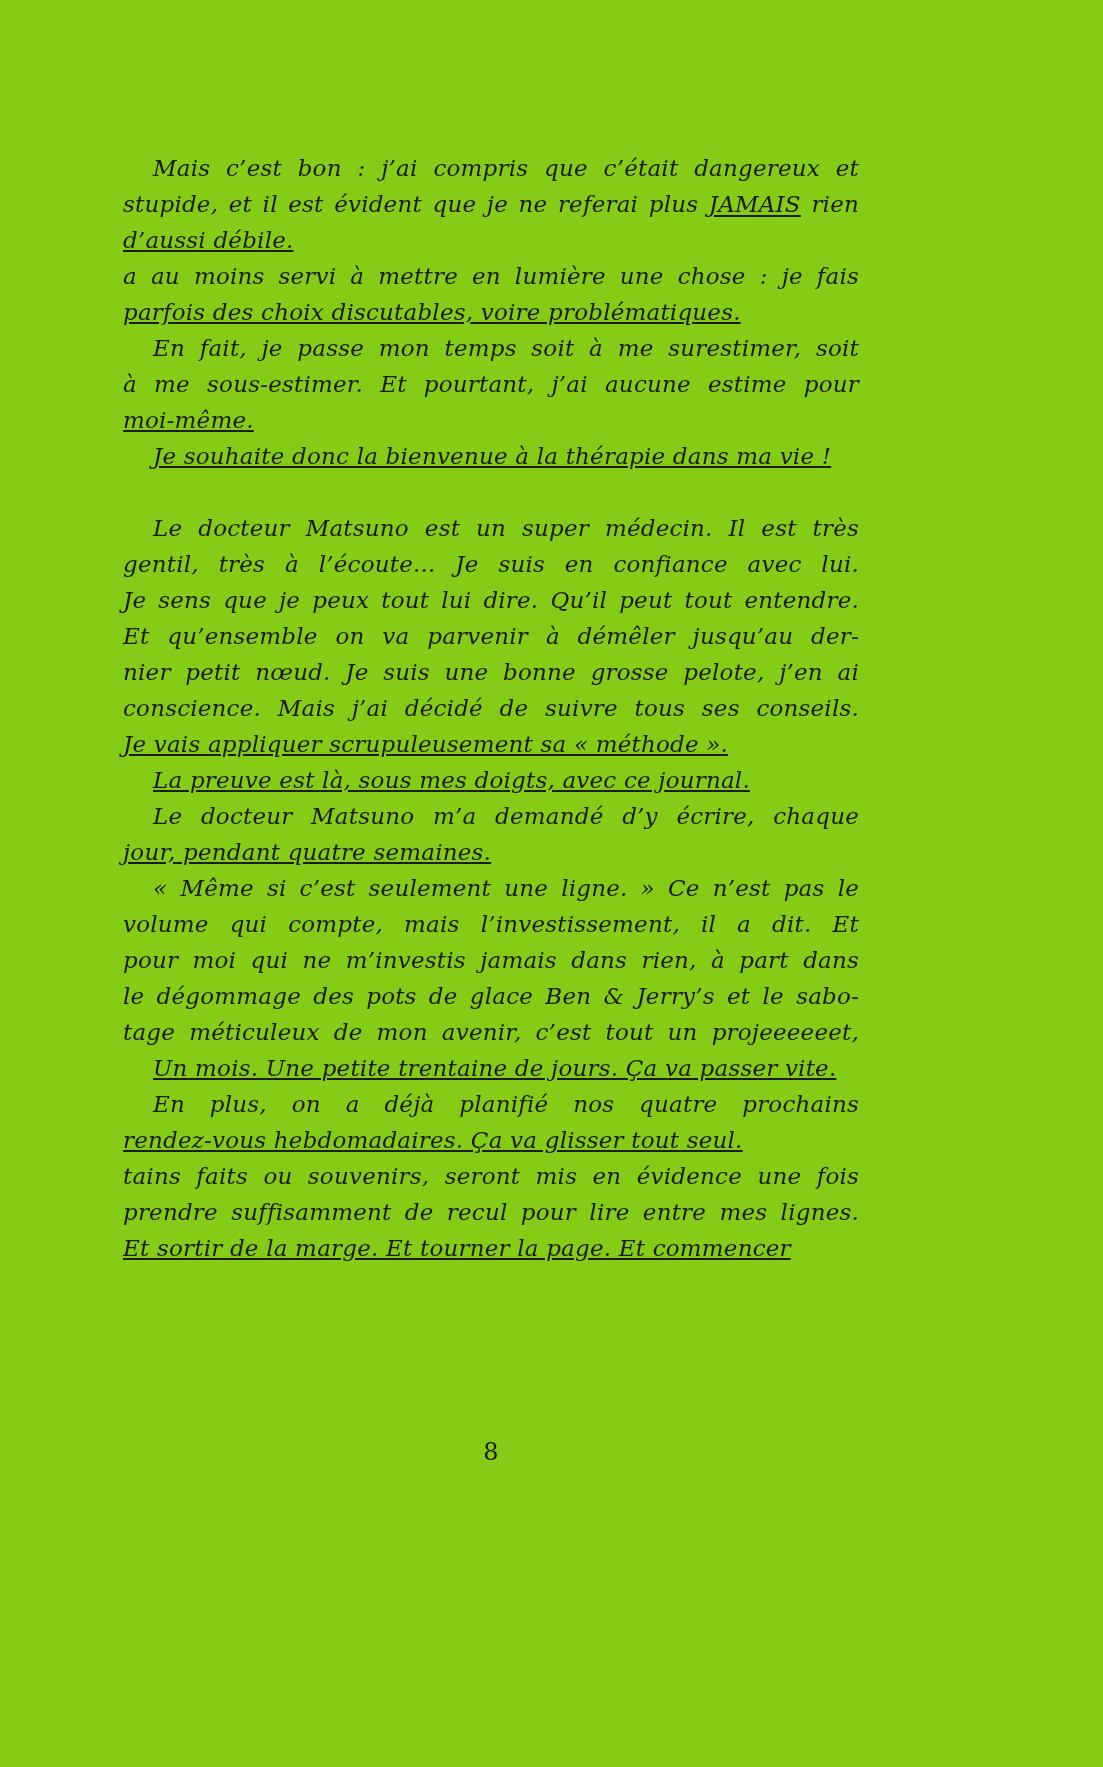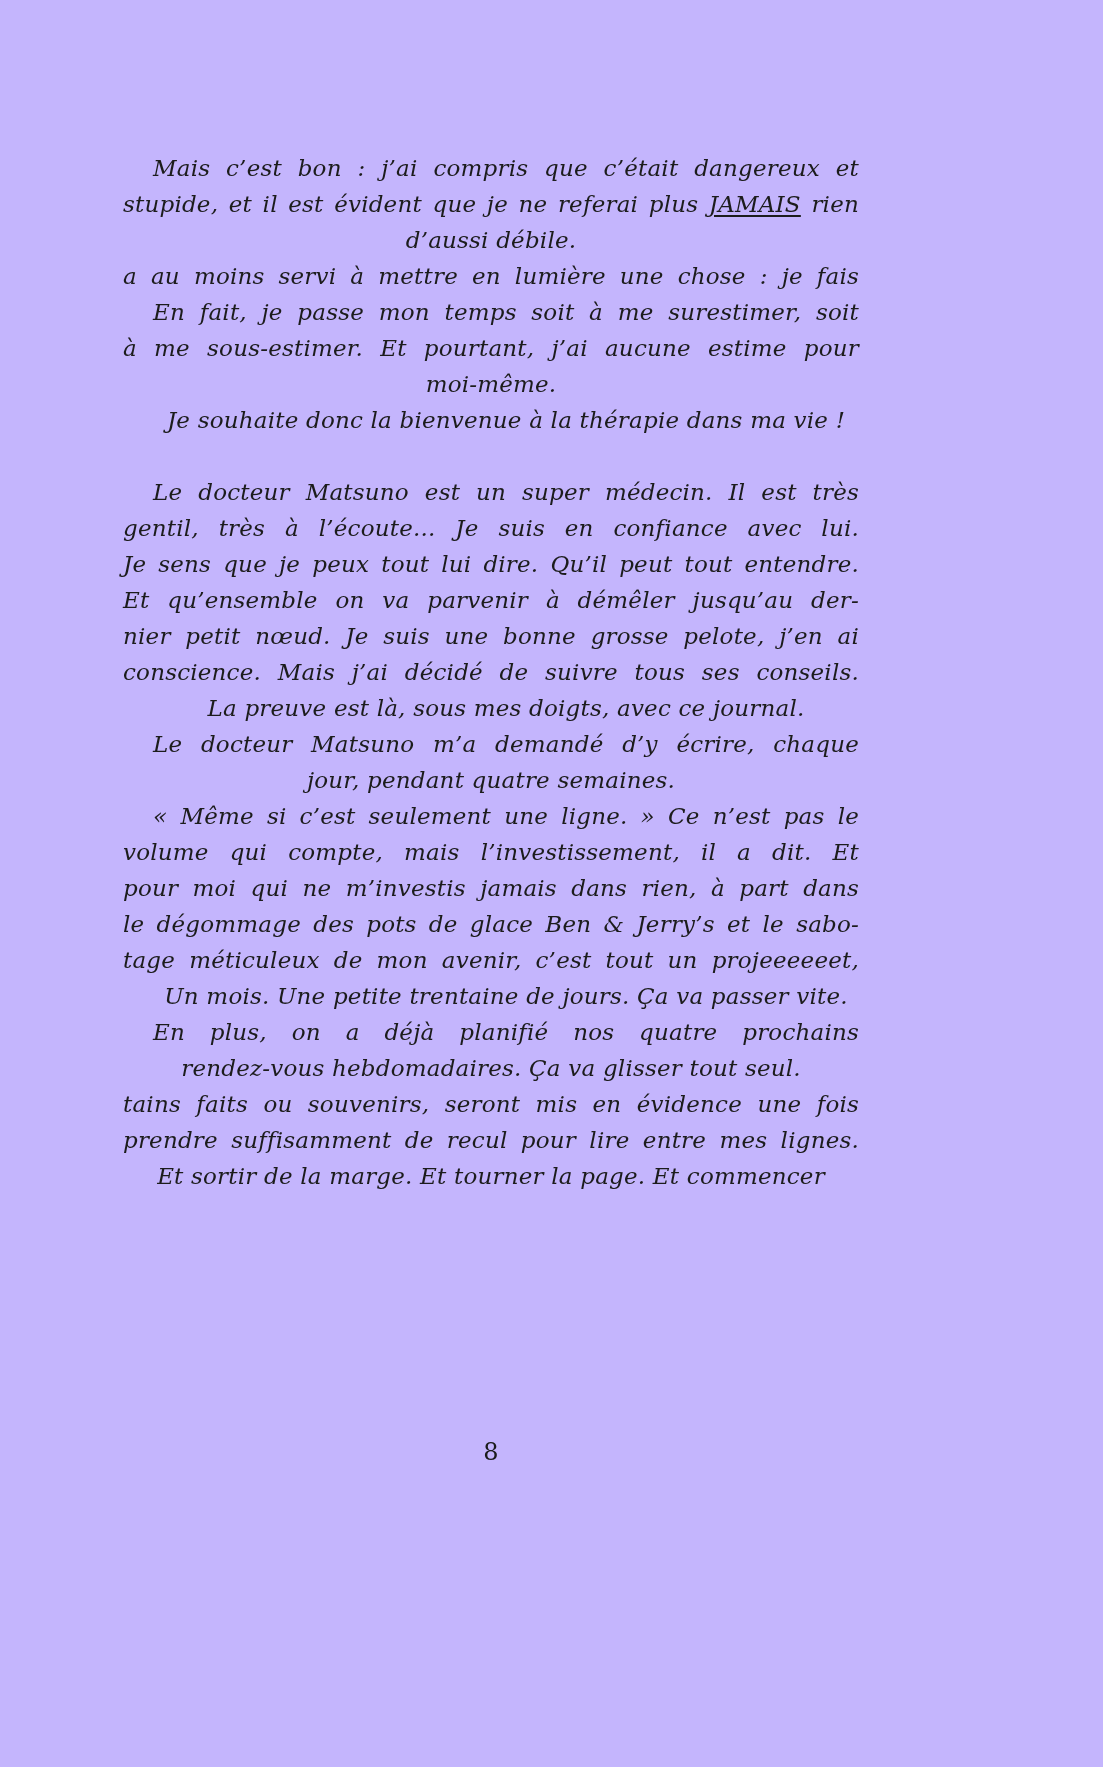--- a/index.html
+++ b/index.html
@@ -10,21 +10,21 @@
   body {
     width: 1103px;
     height: 1767px;
     position: relative;
     font-family: "DejaVu Serif", "Liberation Serif", serif;
     color: #1c1c1c;
   }
   .page {
     position: absolute;
     inset: 0;
-    background: #c4b5fd;
+    background: #84cc16;
   }
   .text-block {
     position: absolute;
     left: 123px;
     top: 150px;
     width: 736px;
     font-style: italic;
     font-size: 23px;
     line-height: 36px;
     letter-spacing: 0.2px;
@@ -33,21 +33,22 @@
     width: 100%;
     white-space: nowrap;
   }
   .line.just {
     white-space: normal;
     text-align: justify;
     text-align-last: justify;
   }
   .line.last {
     white-space: normal;
-    text-align: center;
+    text-align: left;
+    text-decoration: underline;
   }
   .line.first {
     text-indent: 30px;
   }
   .spacer {
     height: 36px;
   }
   .u {
     text-decoration: underline;
     text-underline-offset: 3px;
@@ -65,31 +66,33 @@
 </style>
 </head>
 <body>
 
 <div class="page">
   <div class="text-block">
       <div class="line just first"><span>Mais c’est bon : j’ai compris que c’était dangereux et</span></div>
       <div class="line just"><span>stupide, et il est évident que je ne referai plus </span><span class="u">JAMAIS</span><span> rien</span></div>
       <div class="line last"><span>d’aussi débile.</span></div>
       <div class="line just"><span>a au moins servi à mettre en lumière une chose : je fais</span></div>
+      <div class="line last"><span>parfois des choix discutables, voire problématiques.</span></div>
       <div class="line just first"><span>En fait, je passe mon temps soit à me surestimer, soit</span></div>
       <div class="line just"><span>à me sous-estimer. Et pourtant, j’ai aucune estime pour</span></div>
       <div class="line last"><span>moi-même.</span></div>
       <div class="line last first"><span>Je souhaite donc la bienvenue à la thérapie dans ma vie !</span></div>
       <div class="spacer"></div>
       <div class="line just first"><span>Le docteur Matsuno est un super médecin. Il est très</span></div>
       <div class="line just"><span>gentil, très à l’écoute... Je suis en confiance avec lui.</span></div>
       <div class="line just"><span>Je sens que je peux tout lui dire. Qu’il peut tout entendre.</span></div>
       <div class="line just"><span>Et qu’ensemble on va parvenir à démêler jusqu’au der-</span></div>
       <div class="line just"><span>nier petit nœud. Je suis une bonne grosse pelote, j’en ai</span></div>
       <div class="line just"><span>conscience. Mais j’ai décidé de suivre tous ses conseils.</span></div>
+      <div class="line last"><span>Je vais appliquer scrupuleusement sa « méthode ».</span></div>
       <div class="line last first"><span>La preuve est là, sous mes doigts, avec ce journal.</span></div>
       <div class="line just first"><span>Le docteur Matsuno m’a demandé d’y écrire, chaque</span></div>
       <div class="line last"><span>jour, pendant quatre semaines.</span></div>
       <div class="line just first"><span>« Même si c’est seulement une ligne. » Ce n’est pas le</span></div>
       <div class="line just"><span>volume qui compte, mais l’investissement, il a dit. Et</span></div>
       <div class="line just"><span>pour moi qui ne m’investis jamais dans rien, à part dans</span></div>
       <div class="line just"><span>le dégommage des pots de glace Ben &amp; Jerry’s et le sabo-</span></div>
       <div class="line just"><span>tage méticuleux de mon avenir, c’est tout un projeeeeeet,</span></div>
       <div class="line last first"><span>Un mois. Une petite trentaine de jours. Ça va passer vite.</span></div>
       <div class="line just first"><span>En plus, on a déjà planifié nos quatre prochains</span></div>

